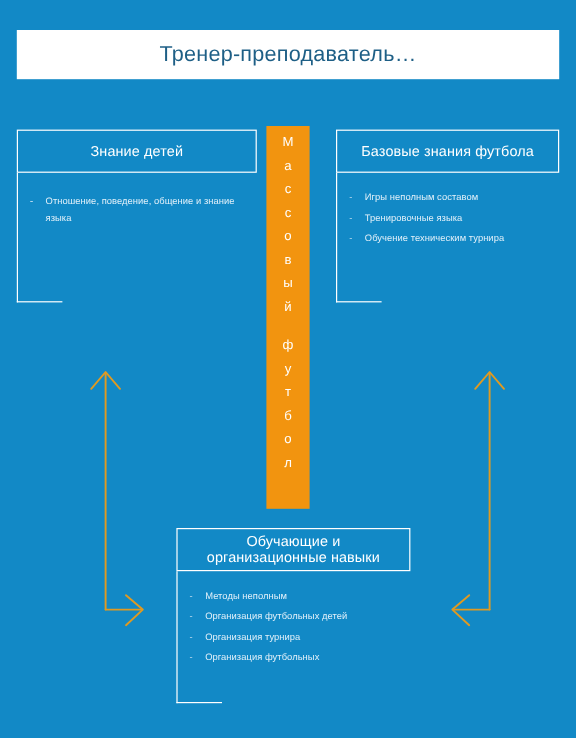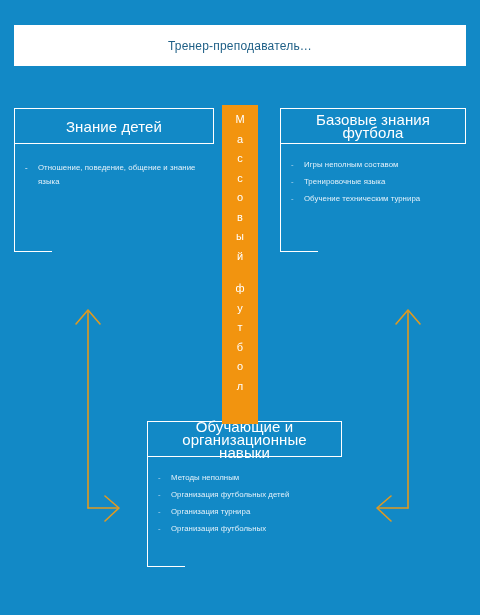--- a/index.html
+++ b/index.html
@@ -30,42 +30,42 @@
     width: 452px;
     height: 41px;
     background: #ffffff;
     display: flex;
     align-items: center;
     justify-content: center;
     box-sizing: border-box;
   }
   .title-text {
     color: #1e5f86;
-    font-size: 12px;
+    font-size: 18px;
     letter-spacing: .2px;
     white-space: nowrap;
   }
 
   
   .panel {
     position: absolute;
     box-sizing: border-box;
   }
   .panel-head {
     border: 1px solid #ffffff;
     box-sizing: border-box;
     display: flex;
     align-items: center;
     justify-content: center;
     text-align: center;
     padding: 4px 10px;
   }
   .panel-head-text {
     color: #ffffff;
-    font-size: 15px;
+    font-size: 12px;
     line-height: 13px;
     letter-spacing: .1px;
   }
   .panel-body {
     position: relative;
     box-sizing: border-box;
     border-left: 1px solid #ffffff;
     padding: 14px 6px 0 10px;
   }
   
@@ -101,21 +101,21 @@
 
   
   #panel-children { left: 14px;  top: 108px; width: 200px; }
   #panel-children .panel-head { height: 36px; }
   #panel-children .panel-body { height: 108px; }
 
   #panel-football { left: 280px; top: 108px; width: 186px; }
   #panel-football .panel-head { height: 36px; }
   #panel-football .panel-body { height: 108px; }
 
-  #panel-skills { left: 147px; top: 421px; width: 195px; }
+  #panel-skills { left: 147px; top: 440px; width: 195px; }
   #panel-skills .panel-head { height: 36px; }
   #panel-skills .panel-body { height: 110px; }
 
   
   .center-bar {
     position: absolute;
     left: 222px;
     top: 105px;
     width: 36px;
     height: 319px;

